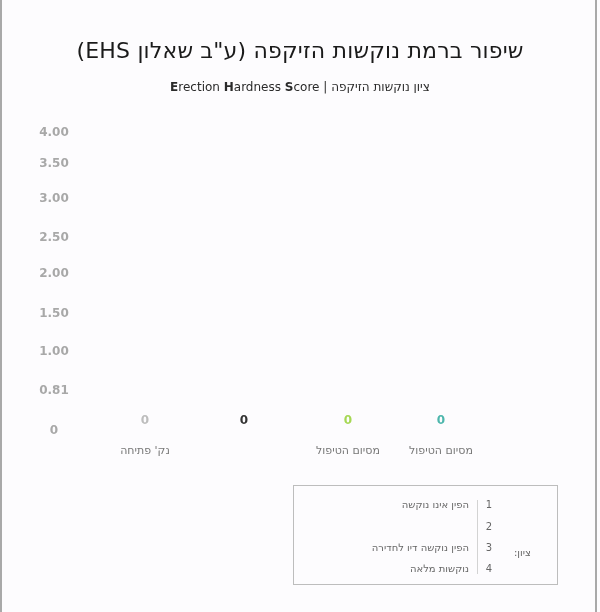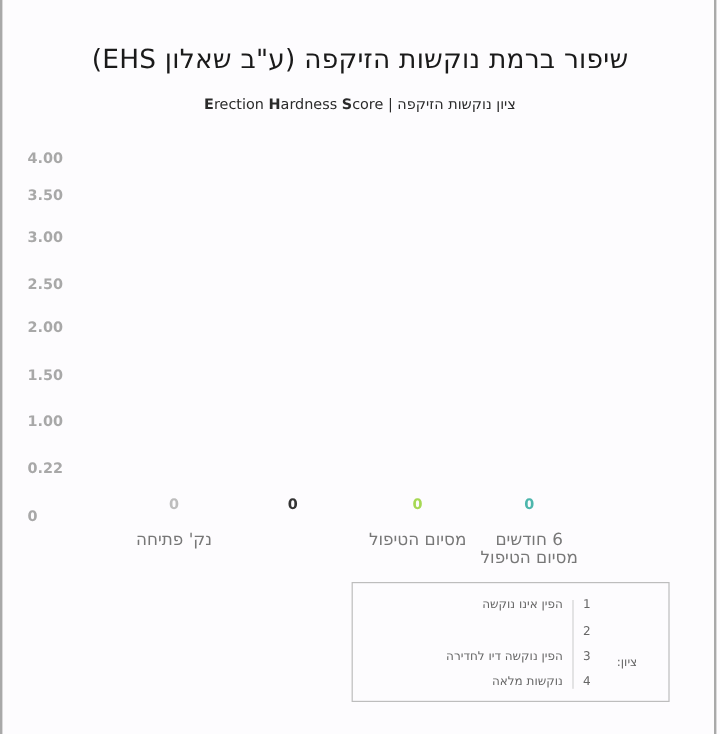--- a/index.html
+++ b/index.html
@@ -16,30 +16,30 @@
   .title {
     position: absolute; left: 0; width: 600px; top: 38px; text-align: center;
     font-size: 22px; color: #1a1a1a; direction: rtl; letter-spacing: 0.2px;
   }
   .subtitle {
     position: absolute; left: 0; width: 600px; top: 80px; text-align: center;
     font-size: 12px; color: #2a2a2a; direction: rtl;
   }
   .subtitle b { font-weight: bold; }
   .ytick {
-    position: absolute; width: 40px; text-align: left; left: 23px;
+    position: absolute; width: 40px; text-align: center; left: 34px;
     font-size: 12px; color: #a8a8a8; font-weight: bold;
   }
   .bar-val {
     position: absolute; width: 60px; text-align: center;
     font-size: 12px; font-weight: bold;
   }
   .cat {
     position: absolute; width: 110px; text-align: center; direction: rtl;
-    font-size: 14px; color: #777; line-height: 15px;
+    font-size: 11px; color: #777; line-height: 15px;
   }
   .legend {
     position: absolute; left: 293px; top: 485px; width: 265px; height: 100px;
     border: 1px solid #bdbdbd; box-sizing: border-box; background: #fdfcfe;
   }
   .legend-title {
     position: absolute; right: 26px; top: 13px; font-size: 10px; color: #666; direction: rtl; margin-top: 48px;
   }
   .legend-divider {
     position: absolute; left: 183px; top: 14px; width: 1px; height: 74px; background: #d3d3d3;
@@ -64,39 +64,38 @@
   <span dir="ltr"><b>E</b><span>rection </span><b>H</b><span>ardness </span><b>S</b><span>core</span></span>
 </div>
 
 <div class="ytick" style="top:125px">4.00</div>
 <div class="ytick" style="top:156px">3.50</div>
 <div class="ytick" style="top:191px">3.00</div>
 <div class="ytick" style="top:230px">2.50</div>
 <div class="ytick" style="top:266px">2.00</div>
 <div class="ytick" style="top:306px">1.50</div>
 <div class="ytick" style="top:344px">1.00</div>
-<div class="ytick" style="top:383px">0.22</div>
+<div class="ytick" style="top:383px">0.81</div>
 <div class="ytick" style="top:423px">0</div>
 
 <div class="bar-val" style="left:115px;top:413px;color:#bdbdbd">0</div>
 <div class="bar-val" style="left:214px;top:413px;color:#333333">0</div>
 <div class="bar-val" style="left:318px;top:413px;color:#a6d854">0</div>
 <div class="bar-val" style="left:411px;top:413px;color:#4db6ac">0</div>
 
 <div class="cat" style="left:90px;top:443px">
   <div>נק' פתיחה</div>
     <div></div>
 </div>
 <div class="cat" style="left:189px;top:443px">
 </div>
 <div class="cat" style="left:293px;top:443px">
     <div>מסיום הטיפול</div>
 </div>
 <div class="cat" style="left:386px;top:443px">
-  <div>6 חודשים</div>
     <div>מסיום הטיפול</div>
 </div>
 
 <div class="legend">
   <div class="legend-title">ציון:</div>
   <div class="legend-divider"></div>
   <div class="legend-row" style="top:13px">
     <span class="legend-num">1</span>
     <span class="legend-text">הפין אינו נוקשה</span>
   </div>

